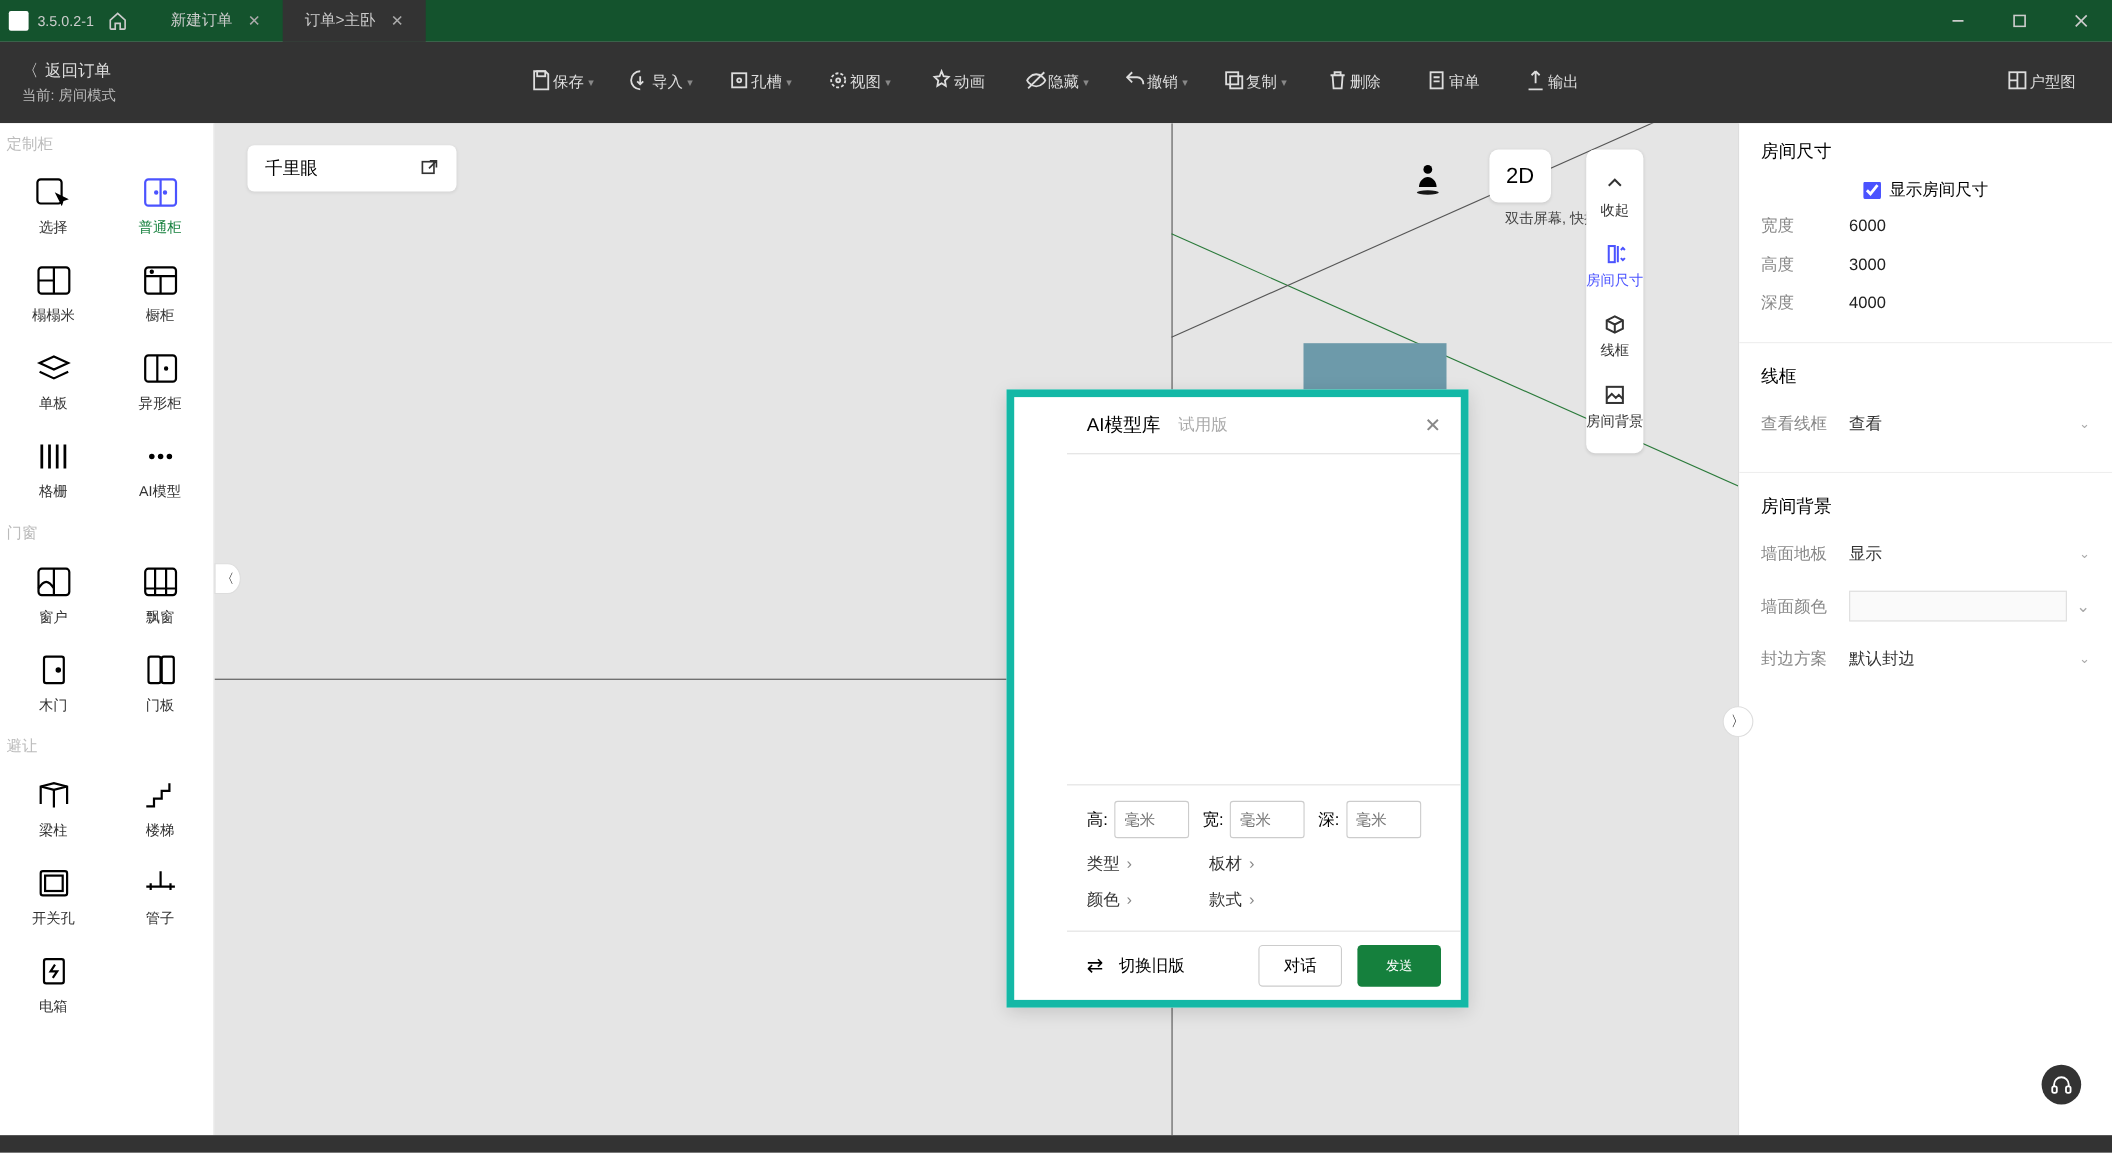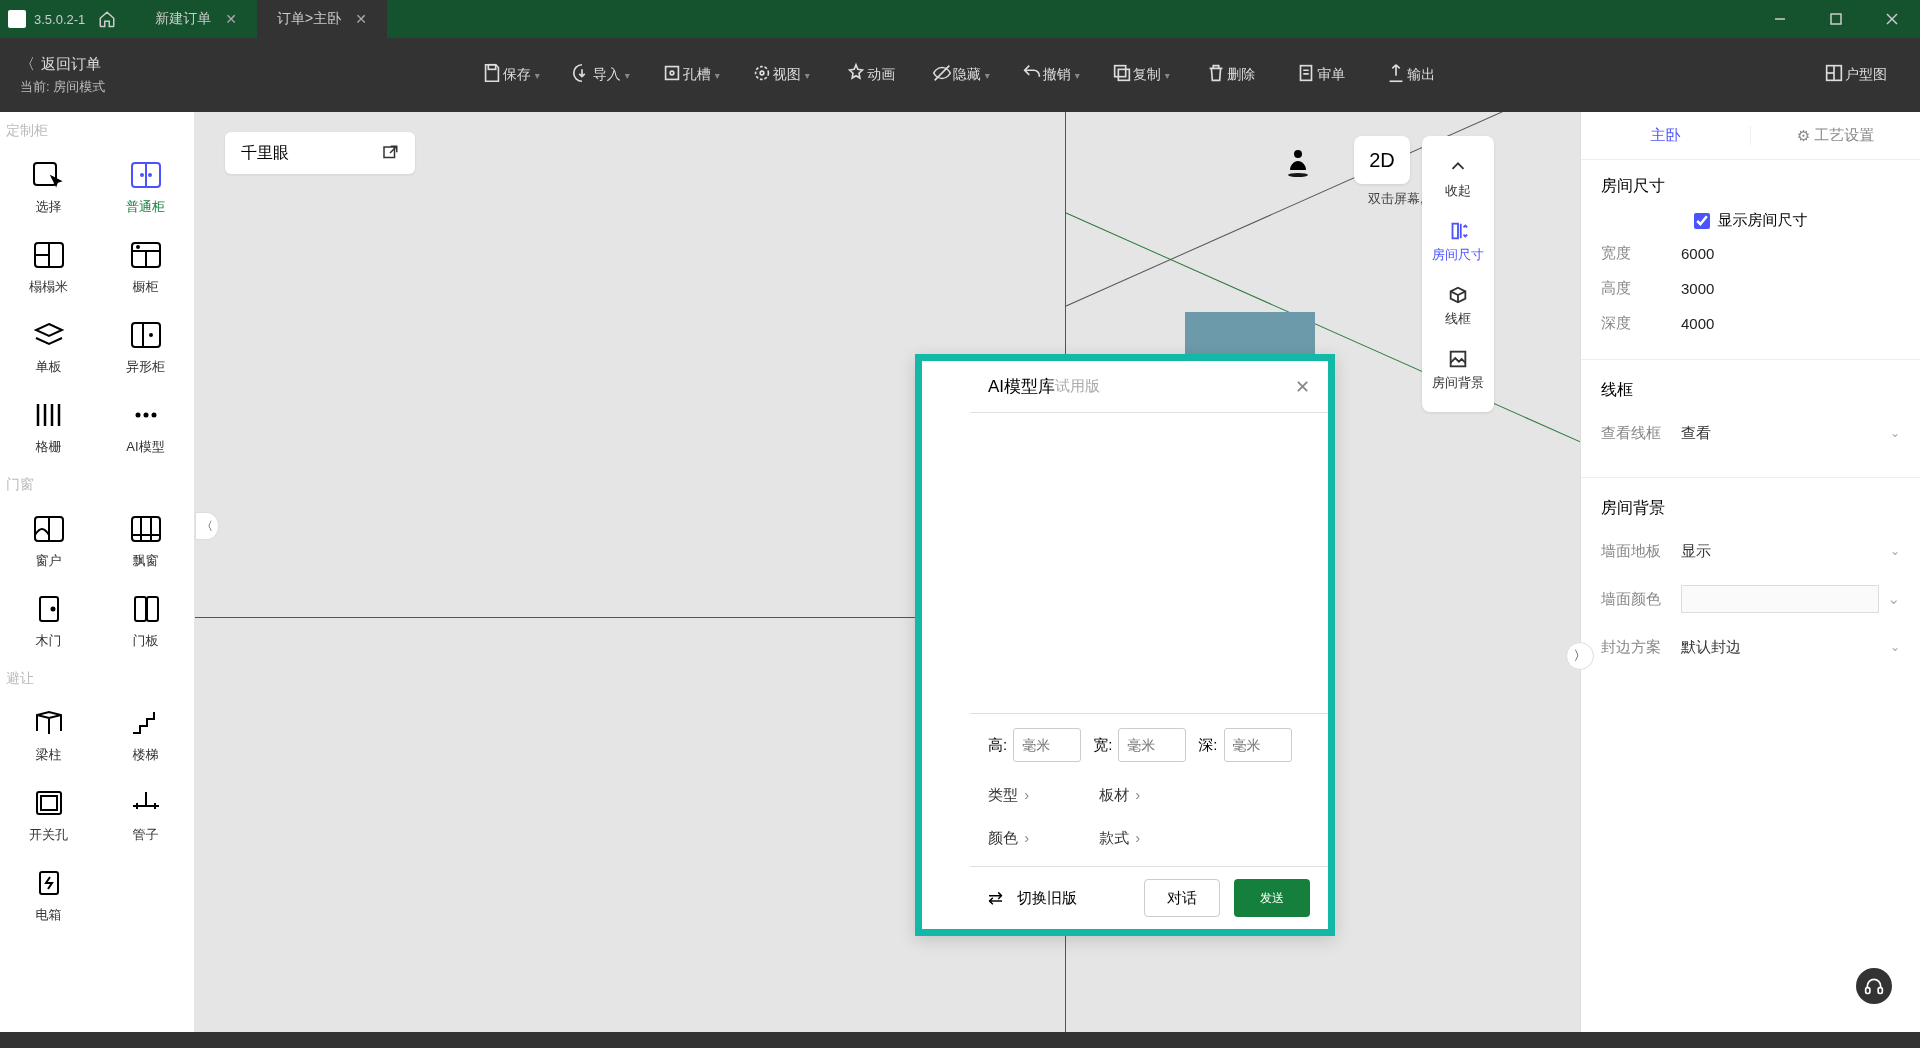--- a/index.html
+++ b/index.html
@@ -49,37 +49,37 @@
 .scene .floor-line { position: absolute; top: 505px; left: 0; width: 870px; height: 1px; background: #555; }
 .scene .vert-line { position: absolute; top: 0; left: 870px; width: 1px; bottom: 0; background: #555; }
 .scene .diag1 { position: absolute; top: 100px; left: 870px; width: 700px; height: 1px; background: #2a7a3a; transform-origin: left center; transform: rotate(24deg); }
 .scene .diag2 { position: absolute; top: 194px; left: 870px; width: 700px; height: 1px; background: #555; transform-origin: left center; transform: rotate(-24deg); }
 .scene .block { position: absolute; top: 200px; left: 990px; width: 130px; height: 208px; background: #6d9aaa; }
 
 
 .avatar-icon { position: absolute; top: 36px; right: 270px; cursor: pointer; }
 .mode-2d { position: absolute; top: 24px; right: 170px; width: 56px; height: 48px; background: #fff; border-radius: 8px; display: flex; align-items: center; justify-content: center; font-size: 20px; font-weight: 500; cursor: pointer; box-shadow: 0 1px 3px rgba(0,0,0,0.1); }
 .hint-text { position: absolute; top: 78px; right: 92px; font-size: 13px; color: #444; }
-.side-toggles { position: absolute; top: 24px; right: 86px; width: 72px; background: #fff; border-radius: 8px; display: flex; flex-direction: column; align-items: center; padding: 10px 0; box-shadow: 0 1px 3px rgba(0,0,0,0.1); }
+.side-toggles { position: absolute; top: 24px; right: 86px; width: 52px; background: #fff; border-radius: 8px; display: flex; flex-direction: column; align-items: center; padding: 10px 0; box-shadow: 0 1px 3px rgba(0,0,0,0.1); }
 .side-toggle { display: flex; flex-direction: column; align-items: center; padding: 10px 0; font-size: 13px; color: #333; cursor: pointer; width: 100%; gap: 4px; }
 .side-toggle.active { color: #4b53ff; }
 .side-toggle .ico { width: 22px; height: 22px; }
 
 
 .modal { position: absolute; top: 242px; left: 720px; width: 420px; background: #fff; border: 7px solid #14b8a6; box-shadow: 0 4px 16px rgba(0,0,0,0.15); padding-left: 48px; }
 .modal-header { display: flex; align-items: center; padding: 14px 18px; border-bottom: 1px solid #e0e0e0; font-size: 17px; }
-.modal-header .trial { color: #aaa; font-size: 15px; }
+.modal-header .trial { color: #aaa; font-size: 15px; margin-left: 16px; }
 .modal-header .close { margin-left: auto; color: #888; cursor: pointer; font-size: 18px; }
 .modal-body { height: 300px; }
 .modal-inputs { padding: 14px 18px; border-top: 1px solid #e0e0e0; }
 .dim-row { display: flex; gap: 12px; margin-bottom: 14px; align-items: center; }
 .dim-group { display: flex; align-items: center; gap: 6px; font-size: 15px; }
 .dim-group input { width: 68px; height: 34px; border: 1px solid #ccc; border-radius: 3px; padding: 0 8px; font-size: 14px; }
 .filter-row { display: flex; gap: 70px; margin-bottom: 14px; font-size: 15px; }
-.filter-item { cursor: pointer; color: #333; margin-top: 10px; }
+.filter-item { cursor: pointer; color: #333; }
 .filter-item .gt { color: #888; margin-left: 2px; }
 .modal-footer { padding: 12px 18px; border-top: 1px solid #e0e0e0; display: flex; align-items: center; gap: 14px; }
 .switch-ico { font-size: 18px; }
 .switch-txt { font-size: 15px; }
 .footer-spacer { flex: 1; }
 .btn-outline { height: 38px; padding: 0 22px; border: 1px solid #ccc; background: #fff; border-radius: 4px; font-size: 15px; cursor: pointer; }
 .btn-primary { height: 38px; padding: 0 26px; background: #15803d; color: #fff; border: none; border-radius: 4px; font-size: 12px; cursor: pointer; }
 
 
 .right-panel { position: absolute; top: 112px; right: 0; width: 340px; bottom: 16px; background: #fff; border-left: 1px solid #ddd; overflow-y: auto; }
@@ -553,30 +553,20 @@
       <span class="switch-ico">⇄</span>
       <span class="switch-txt">切换旧版</span>
       <div class="footer-spacer"></div>
       <button class="btn-outline">对话</button>
       <button class="btn-primary">发送</button>
     </div>
   </div>
 </div>
 
 <div class="right-panel">
-  <div class="rp-tabs">
-    <div class="rp-tab active">
-        <span>主卧</span>
-      </div>
-    <div class="rp-tab-sep"></div>
-    <div class="rp-tab">
-      <span>⚙</span>
-      <span>工艺设置</span>
-    </div>
-  </div>
   <div class="rp-section">
     <div class="rp-section-title">房间尺寸</div>
     <div class="rp-check-row">
       <input type="checkbox" checked="" style="">
       <span>显示房间尺寸</span>
     </div>
     <div class="rp-row">
         <span class="lbl">宽度</span>
         <span class="val">6000</span>
       </div>

